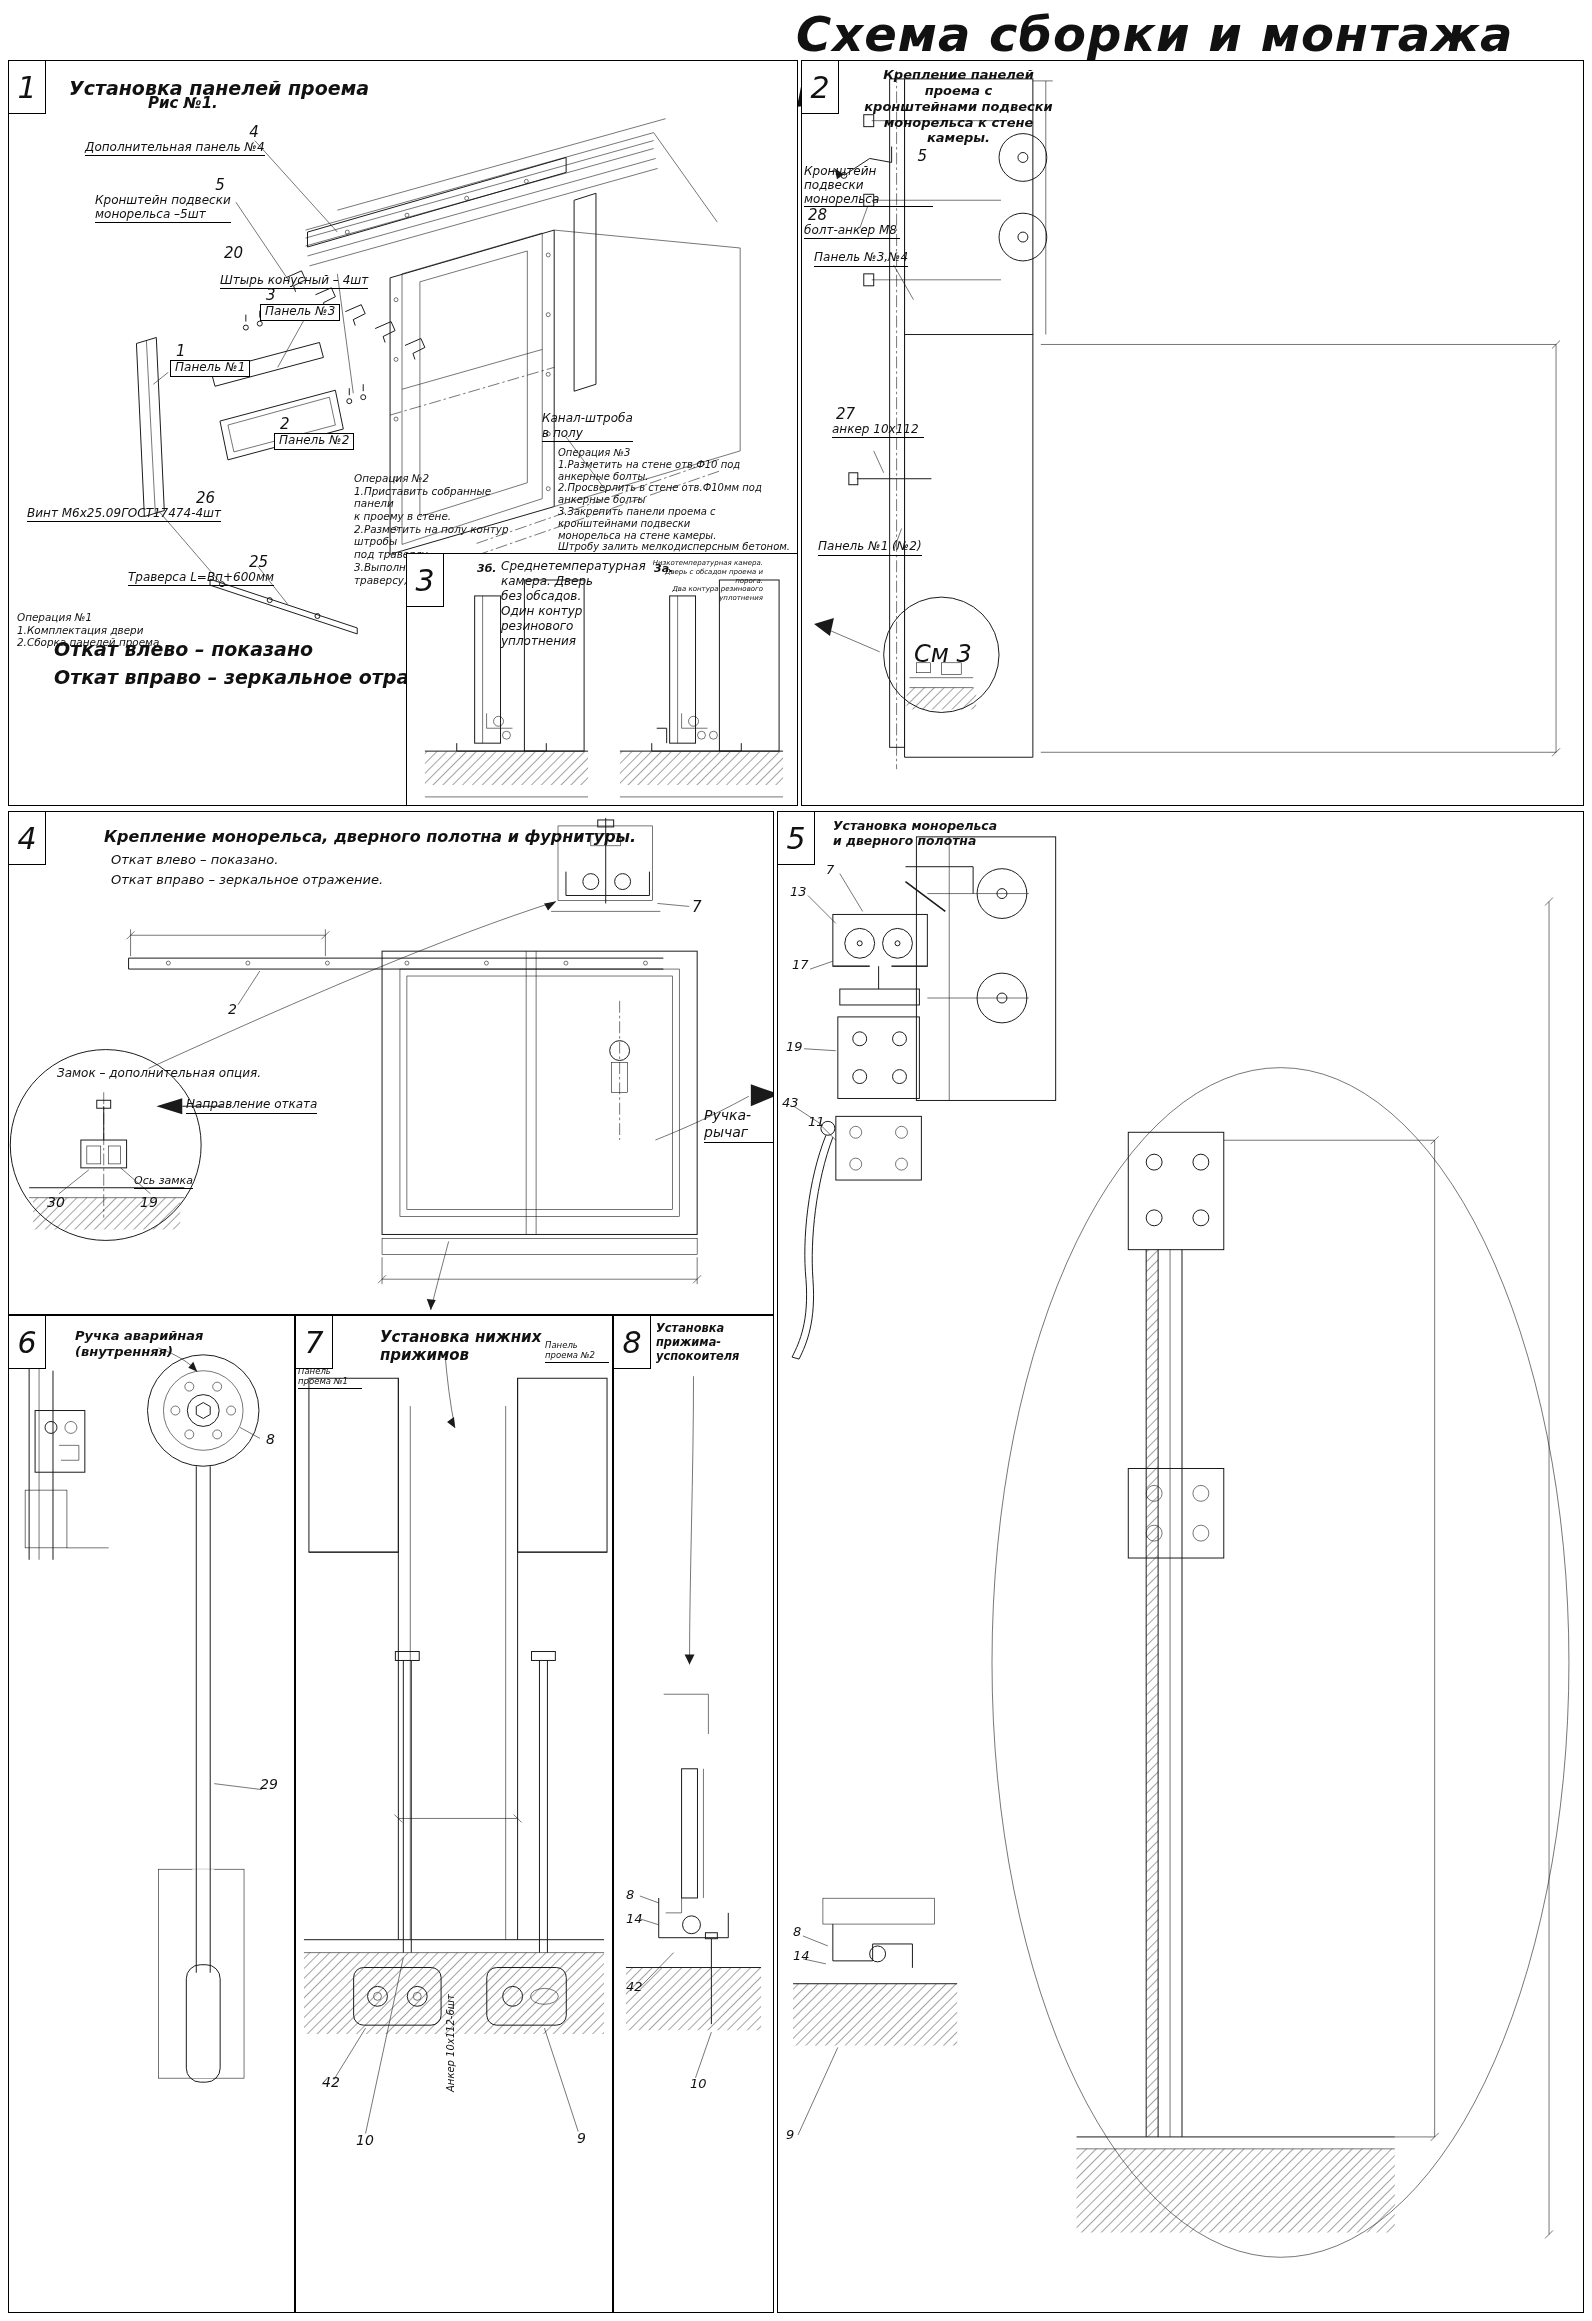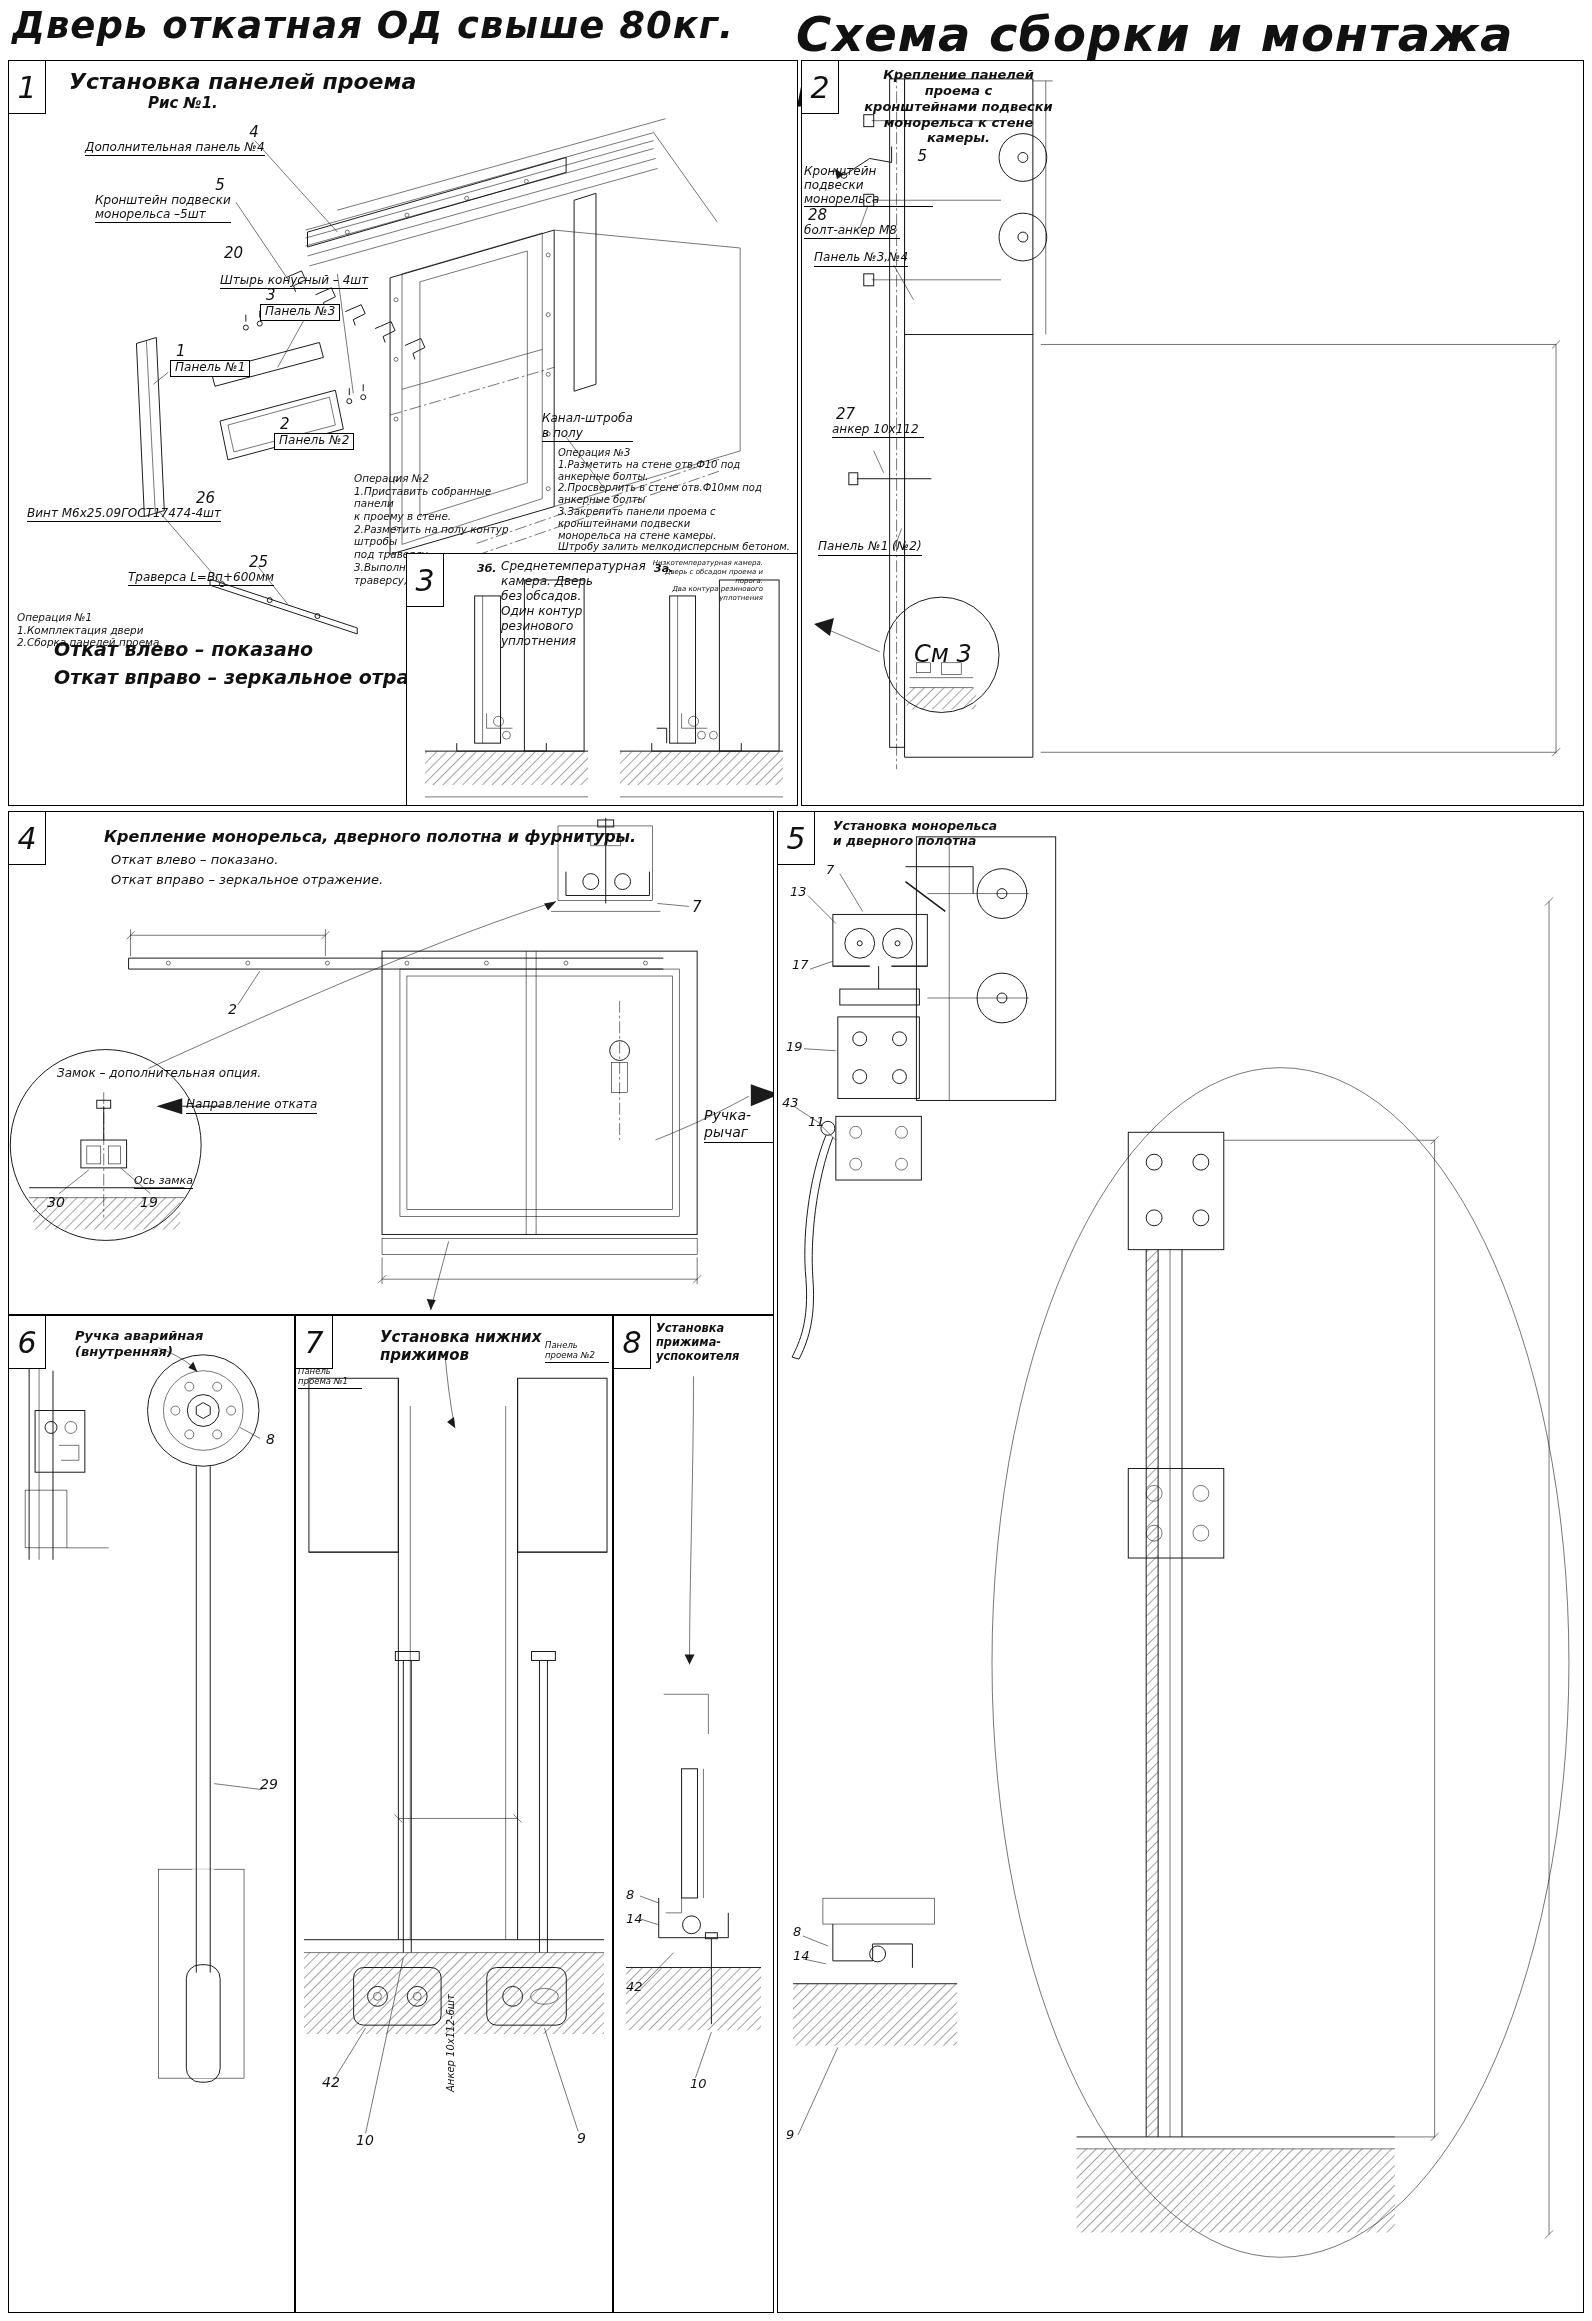--- a/index.html
+++ b/index.html
@@ -54,26 +54,25 @@
         <circle cx="22" cy="20" r="1.1" fill="#444"></circle>
     <circle cx="4" cy="21" r="0.9" fill="#444"></circle>
     <polygon points="14,6 17,8 13,9" fill="none" stroke="#444" stroke-width="0.6"></polygon>
     <polygon points="7,15 10,17 6,18" fill="none" stroke="#444" stroke-width="0.6"></polygon>
   </pattern>
 </defs>
 </svg>
 
 <div class="page">
 
-  <div class="hdr" style="left:12px; top:4px; font-size:37px;">Дверь откатная ОД свыше 80кг.</div>
   <div class="hdr" style="left:796px; top:6px; font-size:48px;">Схема сборки и монтажа №6</div>
 
   <div class="frame" style="left:8px; top:60px; width:790px; height:746px;">
     <div class="numbox">1</div>
-    <div class="txt" style="left:60px; top:8px; font-size:22px; font-weight:bold;">Установка панелей проема</div>
+    <div class="txt" style="left:60px; top:16px; font-size:19px; font-weight:bold;">Установка панелей проема</div>
     <div class="txt" style="left:139px; top:33px; font-size:15px; font-weight:bold;">Рис №1.</div>
 
     <svg class="draw" width="788" height="744" viewBox="0 0 792 748">
 
       <g class="thin">
         <line x1="298" y1="170" x2="648" y2="72"></line>
           <line x1="298" y1="178" x2="648" y2="80"></line>
         <line x1="298" y1="186" x2="648" y2="88"></line>
           <line x1="300" y1="196" x2="650" y2="98"></line>
         <line x1="302" y1="206" x2="652" y2="108"></line>

